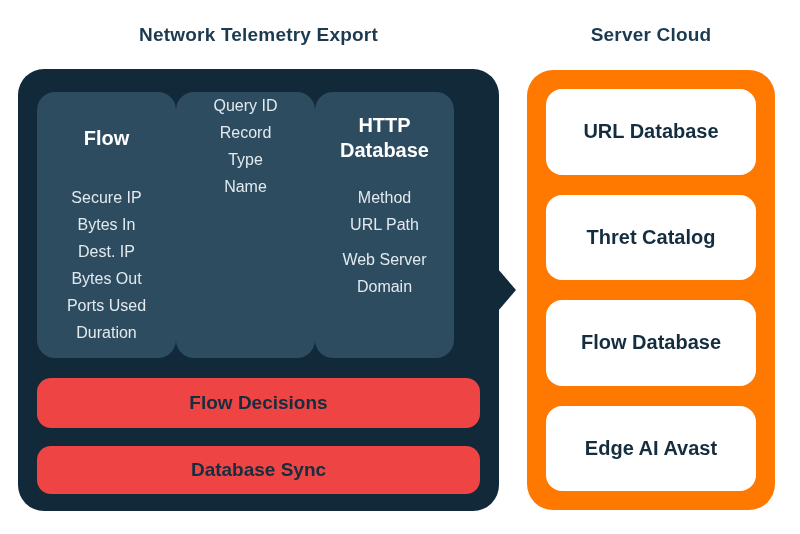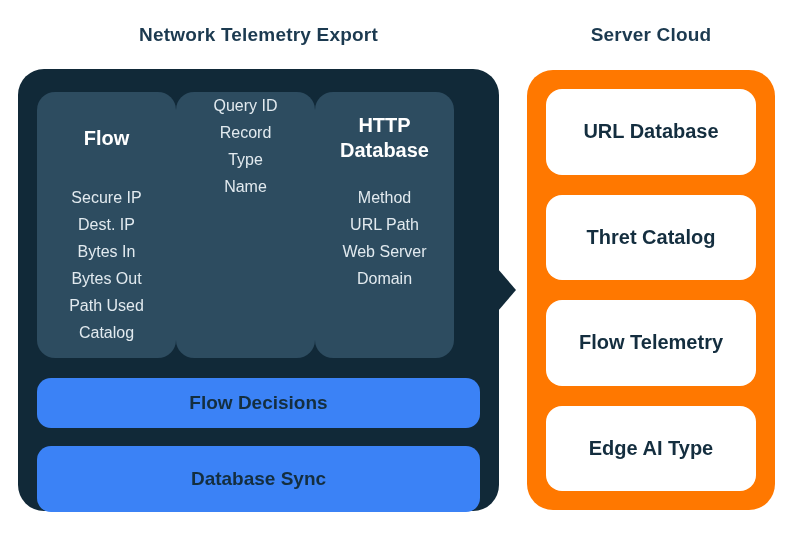--- a/index.html
+++ b/index.html
@@ -23,29 +23,29 @@
     width:139px;height:266px;background:#2d4c60;border-radius:18px;
     box-sizing:border-box;display:flex;flex-direction:column;
   }
   .col-title{
     height:92px;display:flex;align-items:center;justify-content:center;
     text-align:center;font-weight:bold;font-size:20px;line-height:25px;
     color:#ffffff;padding:0 16px;
   }
   .col-items{text-align:center;}
   .item{font-size:16px;line-height:27px;color:#e2eaef;padding:0 25px;}
-  .item.gap{margin-top:0;}
+  .item.gap{margin-top:8px;}
 
   .bar{
-    position:absolute;left:19px;width:443px;height:50px;background:#3b82f6;
+    position:absolute;left:19px;width:443px;height:50px;background:#ef4444;
     border-radius:14px;display:flex;align-items:center;justify-content:center;
     font-weight:bold;font-size:19px;color:#142e3f;
   }
   .bar-1{top:309px;}
-  .bar-2{top:377px;height:66px;}
+  .bar-2{top:377px;height:48px;}
 
   .arrow{
     position:absolute;right:-17px;top:50%;transform:translateY(-50%);
     width:18px;height:42px;background:#112938;
     clip-path:polygon(0 0,100% 50%,0 100%);
   }
 
   .panel-orange{
     position:absolute;left:527px;top:70px;width:248px;height:440px;
     background:#ff7800;border-radius:26px;box-sizing:border-box;
@@ -66,25 +66,25 @@
   <div class="title title-right">Server Cloud</div>
 
   <div class="panel-dark">
 
     <div class="columns">
 
       <div class="col">
         <div class="col-title">Flow</div>
         <div class="col-items">
           <div class="item">Secure IP</div>
+          <div class="item">Bytes In</div>
           <div class="item">Dest. IP</div>
-          <div class="item">Bytes In</div>
           <div class="item">Bytes Out</div>
-          <div class="item">Path Used</div>
-          <div class="item">Catalog</div>
+          <div class="item">Ports Used</div>
+          <div class="item">Duration</div>
         </div>
       </div>
 
       <div class="col">
         <div class="col-items">
           <div class="item">Query ID</div>
           <div class="item">Record Type</div>
           <div class="item">Name</div>
         </div>
       </div>
@@ -111,20 +111,20 @@
   </div>
 
   <div class="panel-orange">
     <div class="cloud-box">
       <span>URL Database</span>
     </div>
     <div class="cloud-box">
       <span>Thret Catalog</span>
     </div>
     <div class="cloud-box">
-      <span>Flow Telemetry</span>
+      <span>Flow Database</span>
     </div>
     <div class="cloud-box">
-      <span>Edge AI Type</span>
+      <span>Edge AI Avast</span>
     </div>
   </div>
 
 </div>
 
 </body></html>

